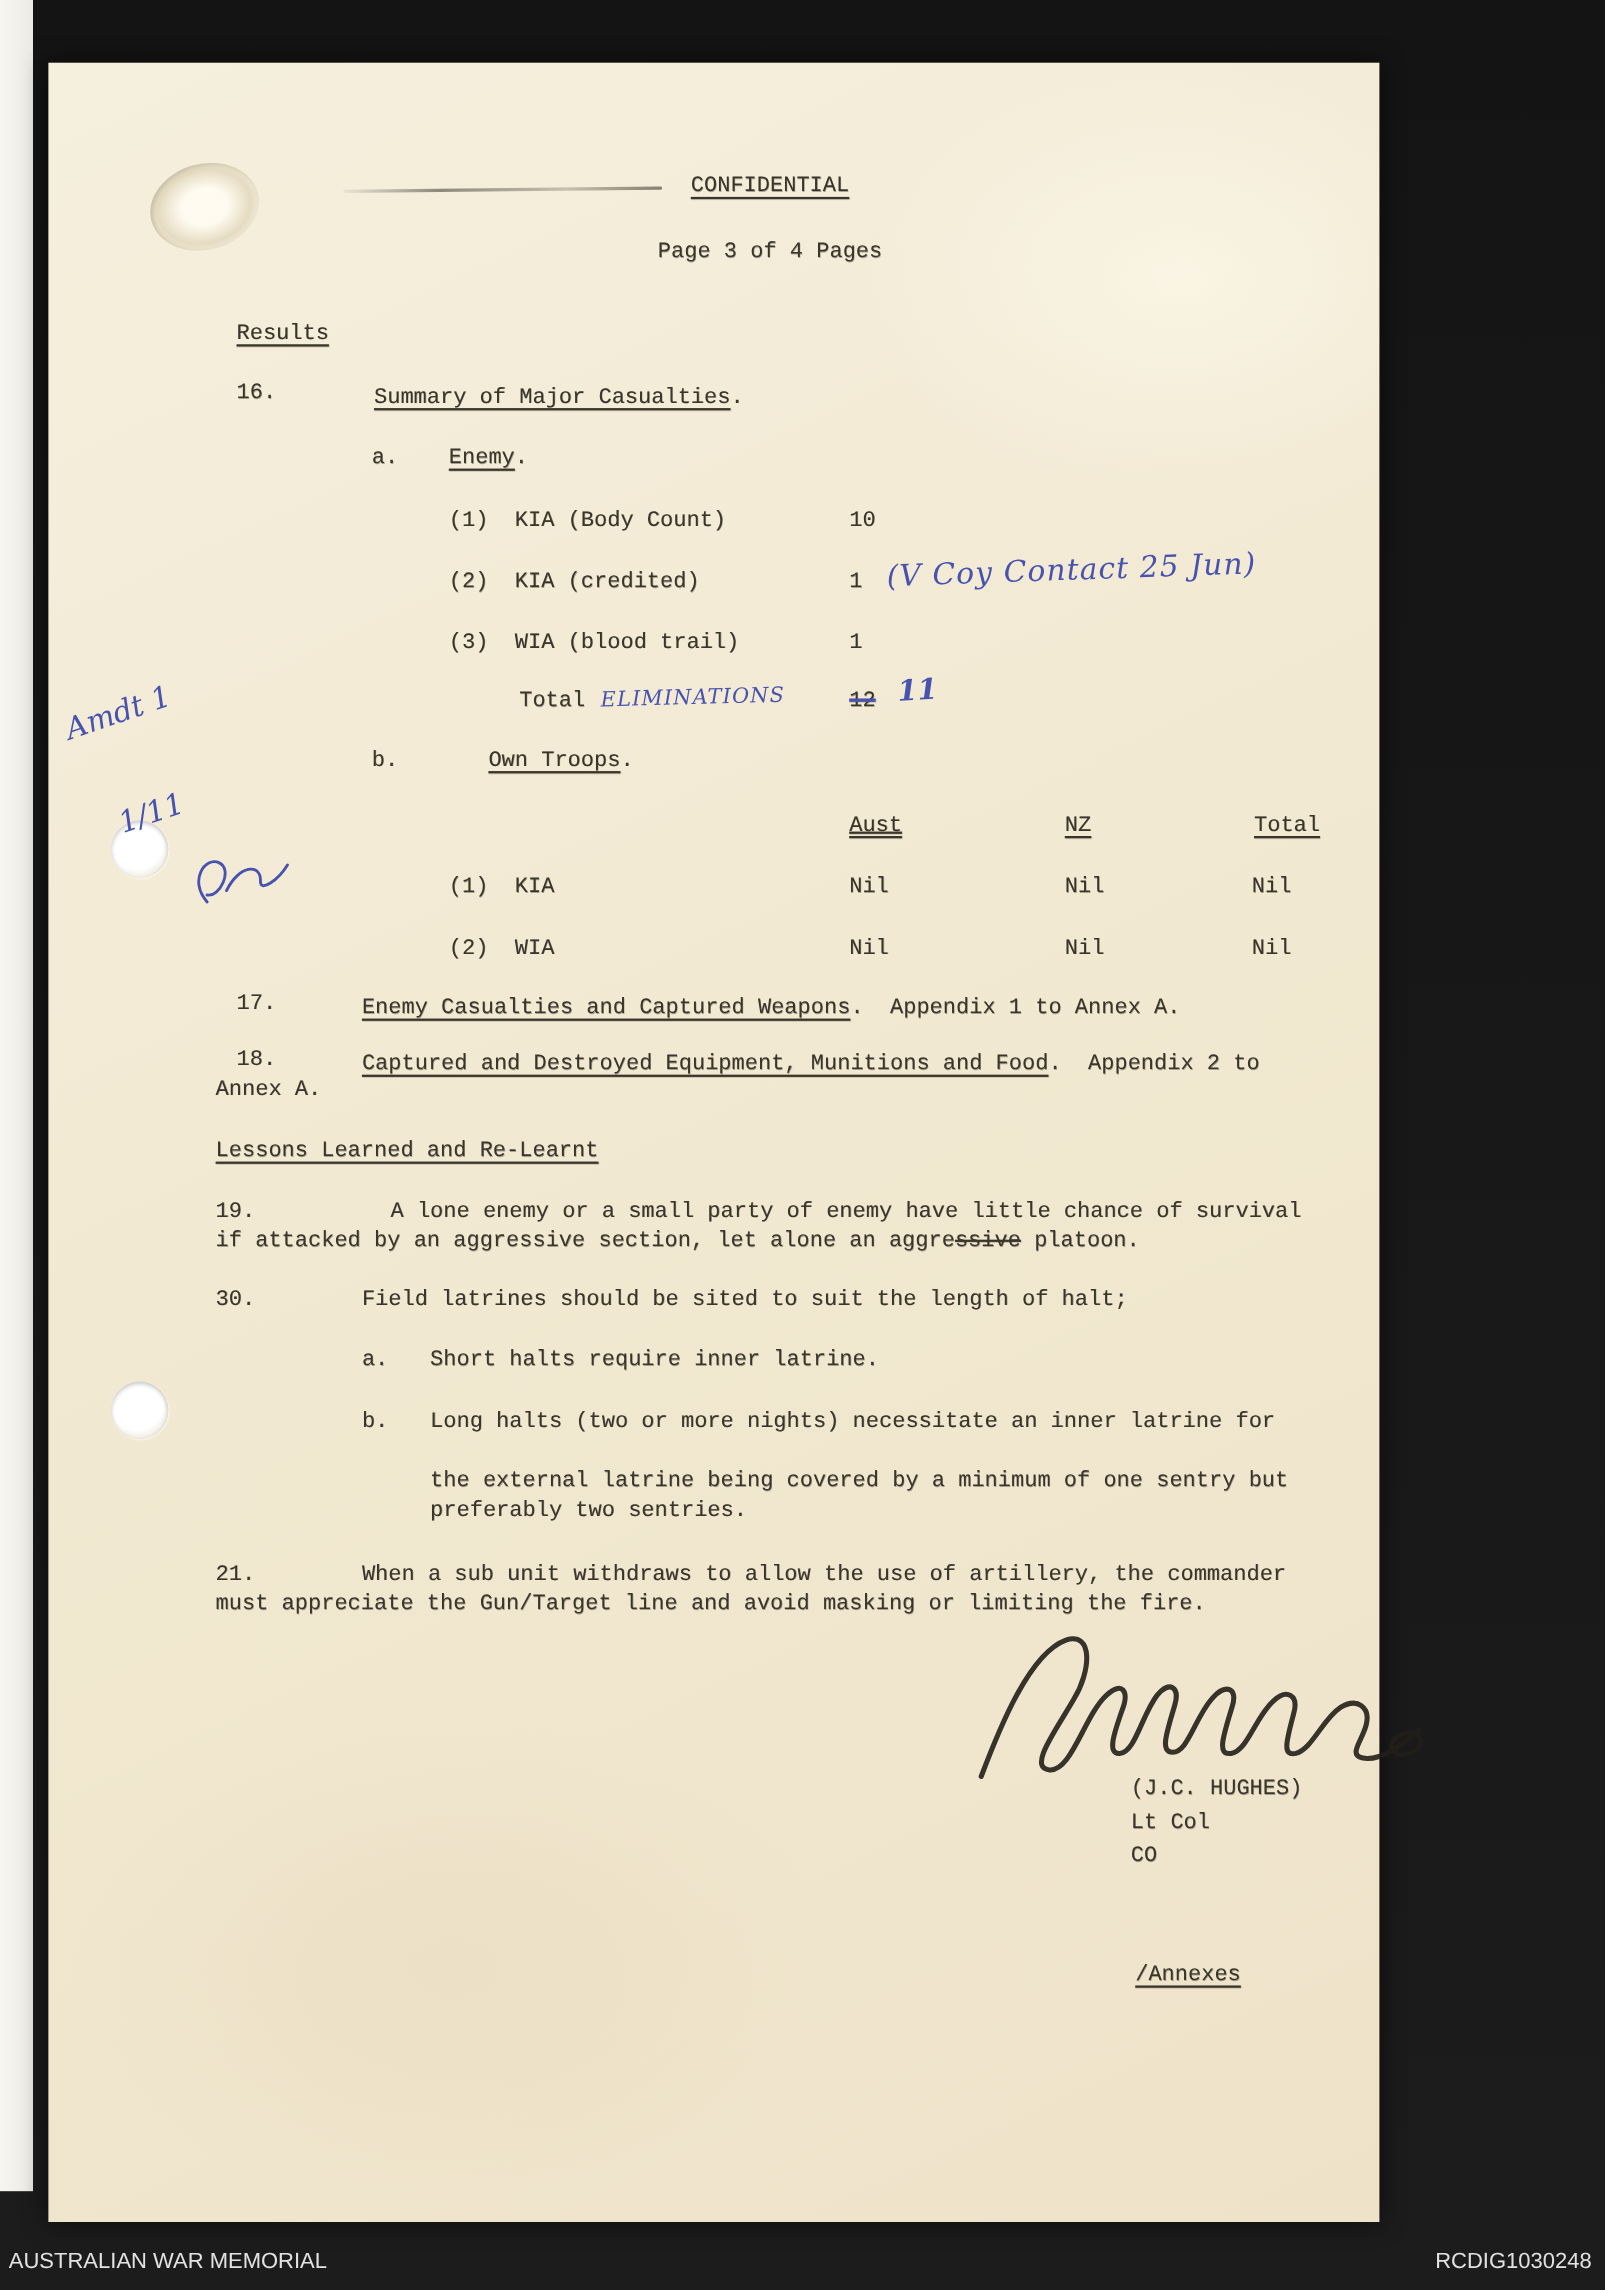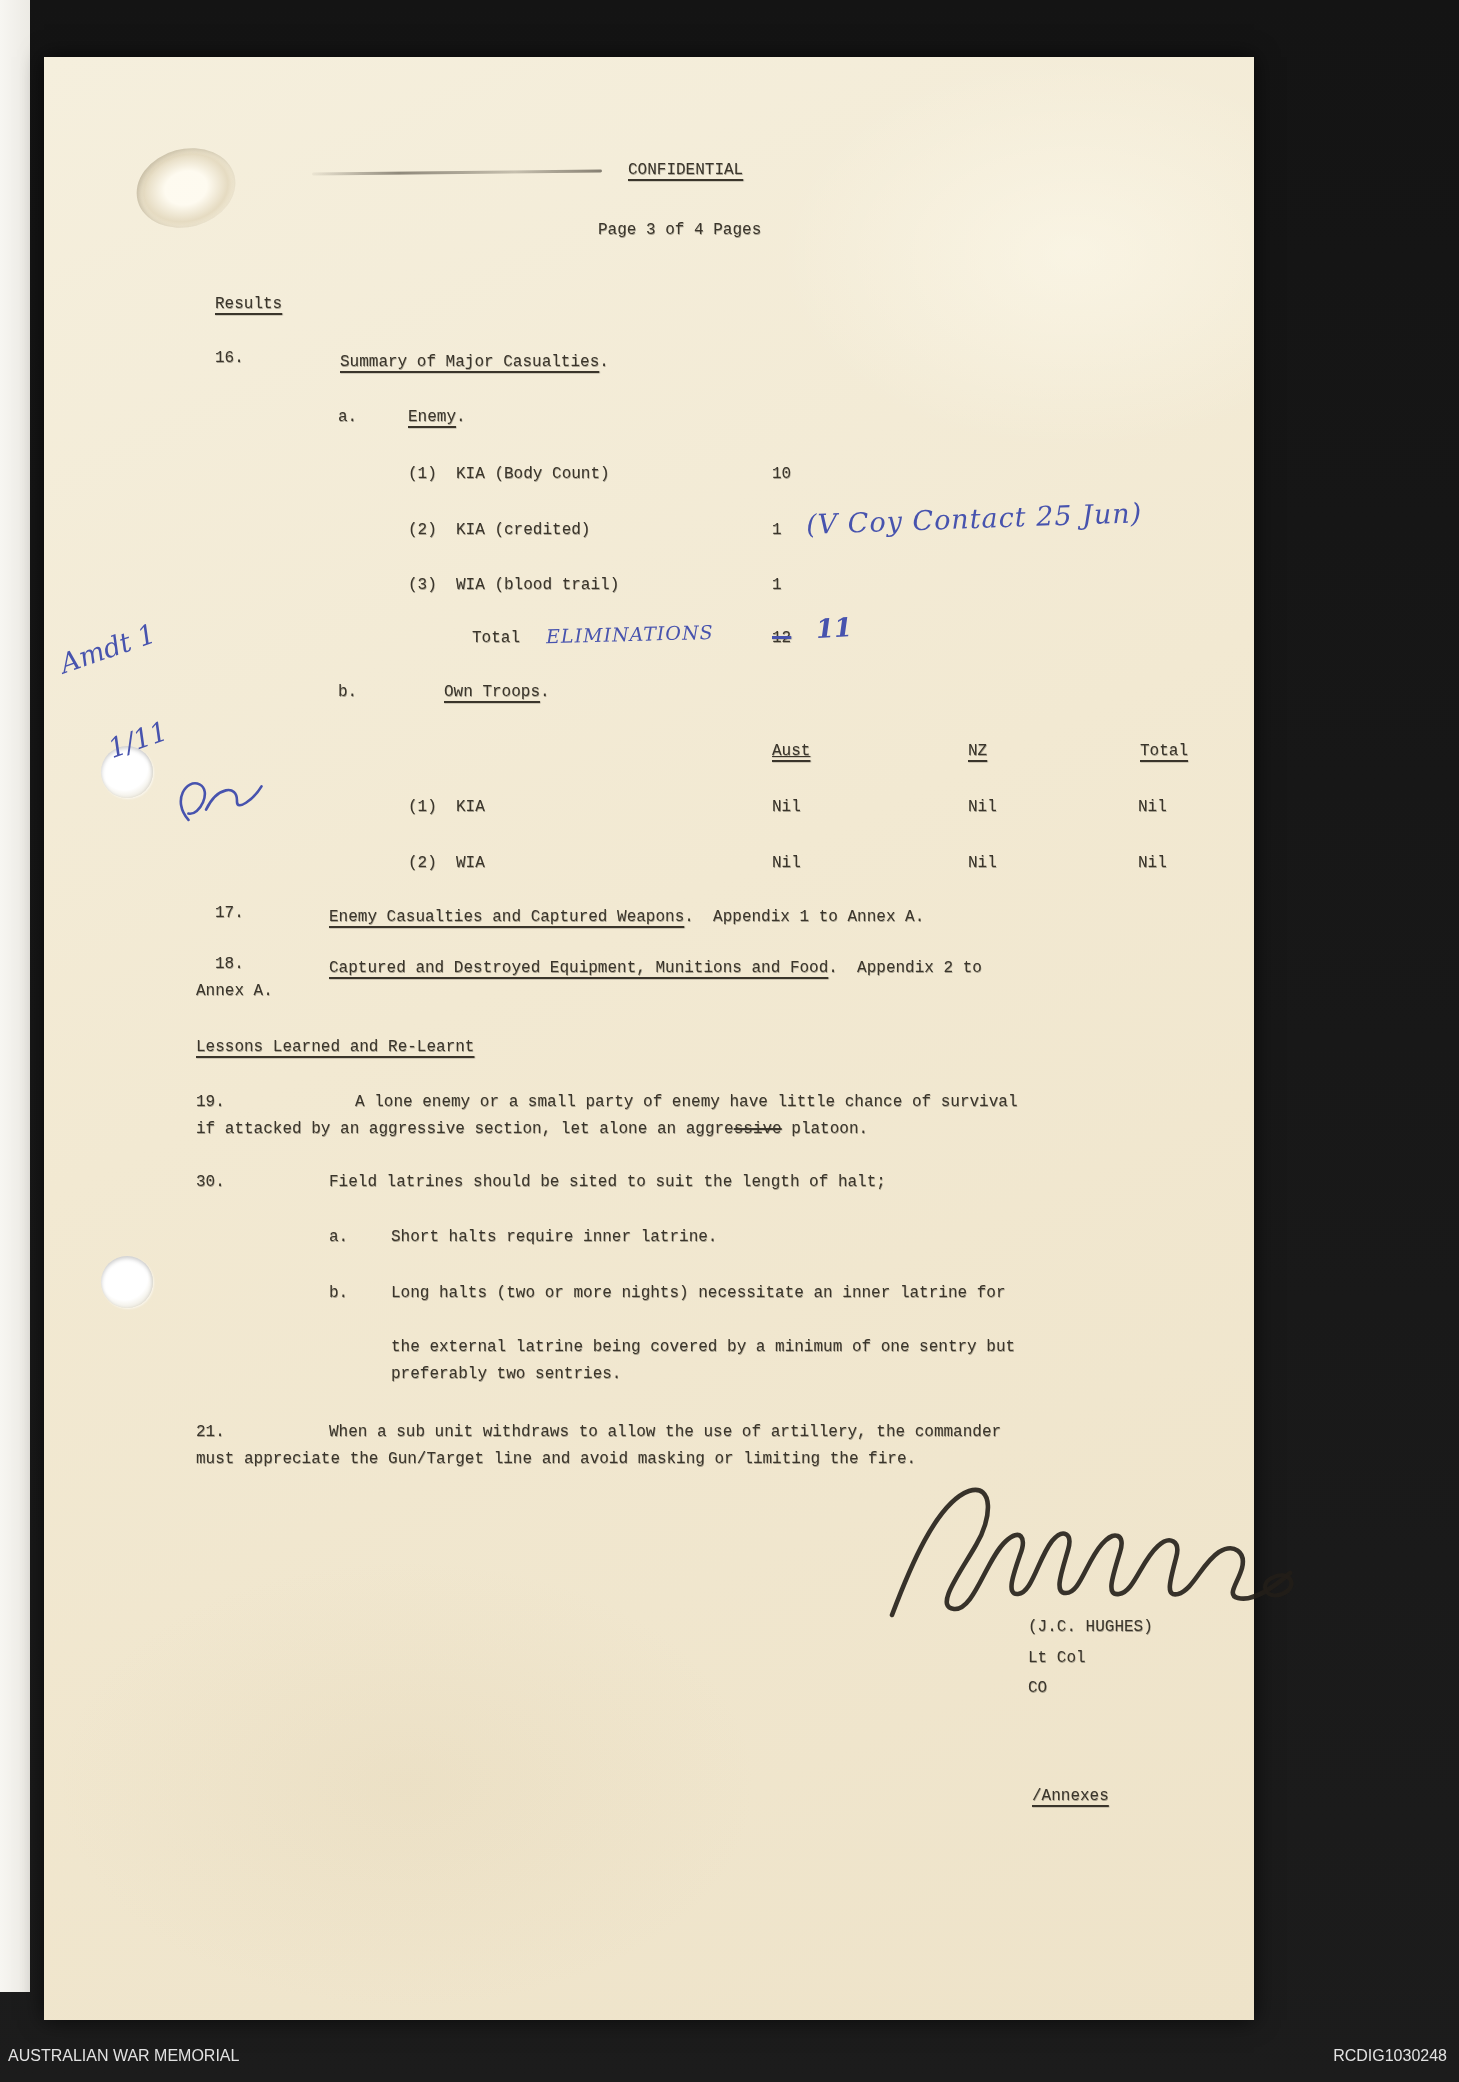--- a/index.html
+++ b/index.html
@@ -22,21 +22,21 @@
       radial-gradient(ellipse 500px 320px at 30% 88%, rgba(210,190,150,0.14), rgba(0,0,0,0) 70%),
       radial-gradient(ellipse 420px 280px at 85% 10%, rgba(255,252,240,0.5), rgba(0,0,0,0) 70%),
       linear-gradient(155deg, #f5efdd 0%, #f2e9d2 45%, #eee3c9 100%);
     box-shadow: 0 0 22px rgba(0,0,0,0.65);
   }
 
   
   .t {
     position: absolute;
     font-family: "Liberation Mono", "DejaVu Sans Mono", monospace;
-    font-size: 16px; line-height: 26px;
+    font-size: 20px; line-height: 26px;
     color: #3a352b;
     white-space: pre;
     text-shadow: 0.5px 0.5px 0.5px rgba(58,53,43,0.40);
   }
   .ul { text-decoration: underline; text-underline-offset: 5px; text-decoration-thickness: 1.5px; }
   .struckt { text-decoration: line-through; text-decoration-thickness: 2px; }
   .struckb { text-decoration: line-through; text-decoration-thickness: 3px; text-decoration-color: #4753ae; }
 
   
   .hand {
@@ -74,21 +74,21 @@
   .smudge {
     position: absolute; left: 268px; top: 114px; width: 290px; height: 3px;
     background: linear-gradient(90deg, rgba(60,54,44,0.05), rgba(60,54,44,0.55) 30%, rgba(60,54,44,0.25) 70%, rgba(60,54,44,0.6));
     transform: rotate(-0.6deg); border-radius: 2px;
   }
 
   .sig { position: absolute; left: 830px; top: 1418px; }
 
   .footer {
     position: absolute; left: 0; right: 0; top: 2036px; height: 40px;
-    color: #e2e2e2; font-size: 16px; line-height: 40px;
+    color: #e2e2e2; font-size: 20px; line-height: 40px;
     font-family: "Liberation Sans", sans-serif;
   }
   .footer .fl { position: absolute; left: 8px; }
   .footer .fr { position: absolute; right: 12px; }
 </style>
 </head>
 <body>
 
 <div class="stage">
   <div class="white-strip"></div>

